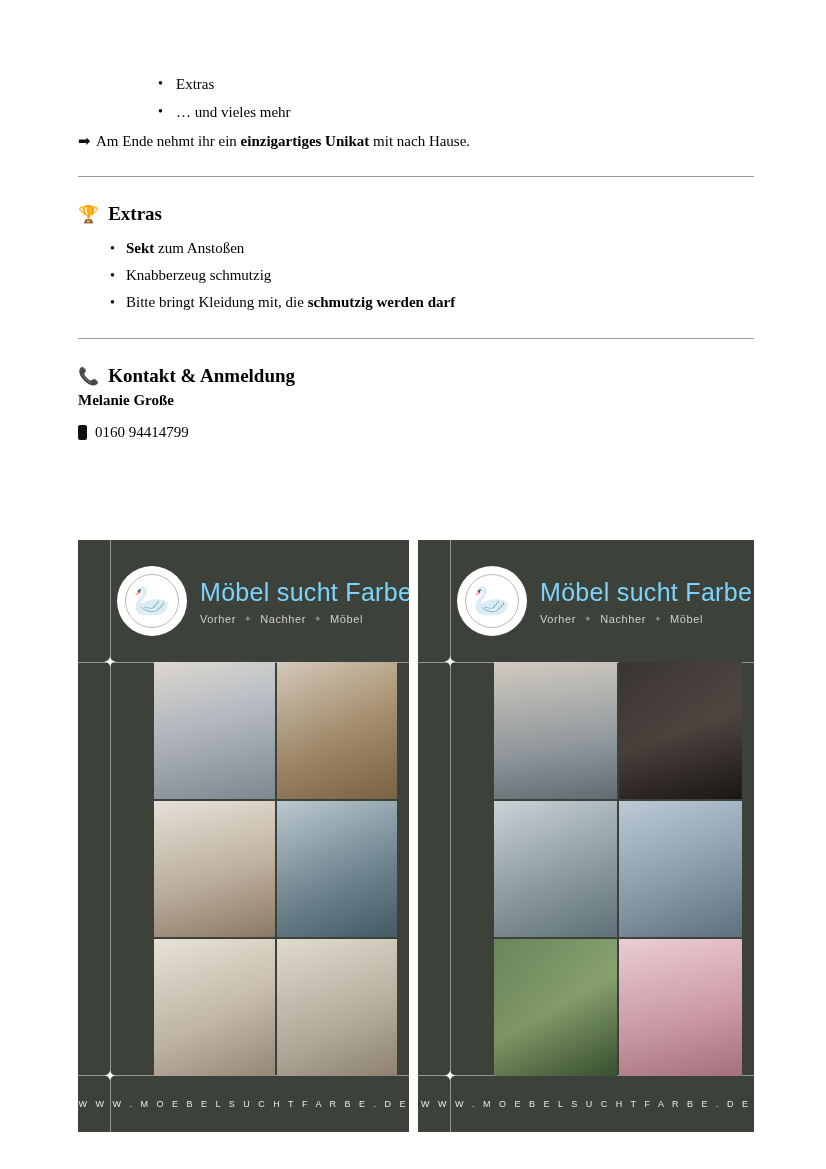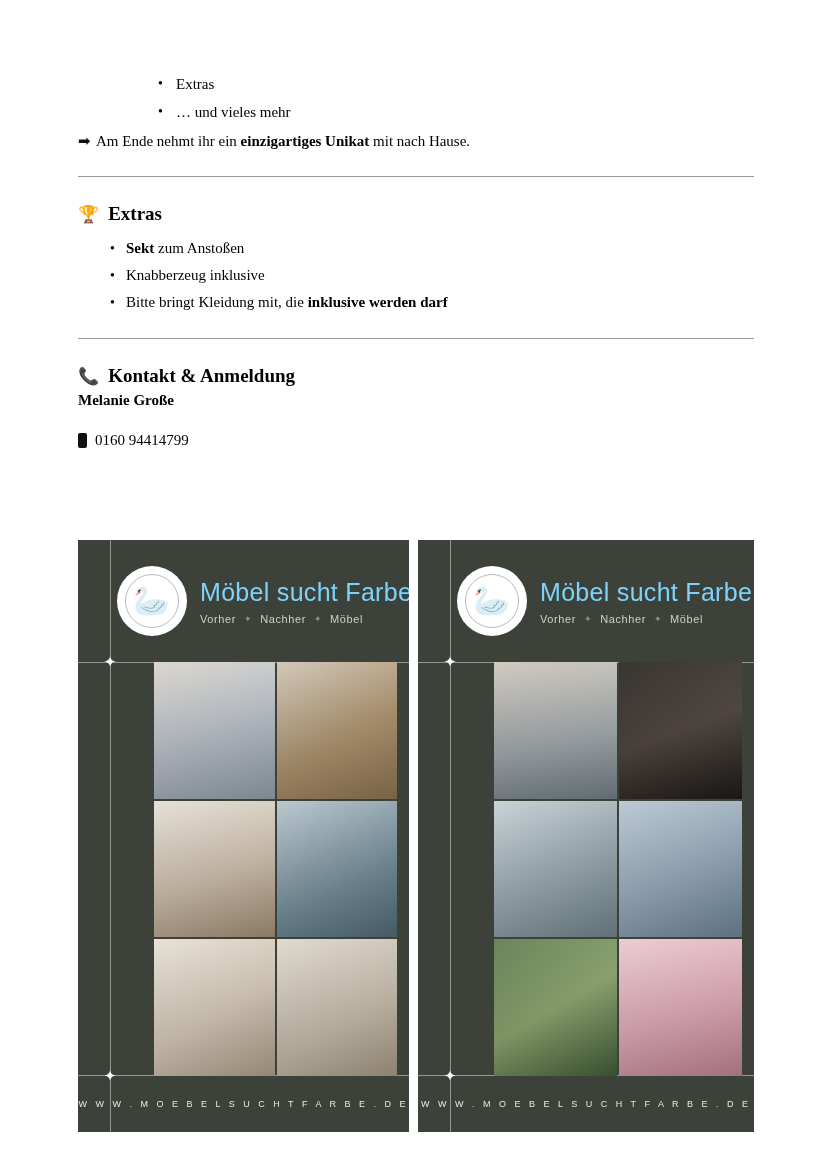--- a/index.html
+++ b/index.html
@@ -102,21 +102,21 @@
     font-size: 15px;
     font-weight: bold;
     margin-top: 5px;
   }
   .contact-row {
     display: flex;
     align-items: center;
     gap: 8px;
     font-size: 15px;
     line-height: 22px;
-    margin-top: 20px;
+    margin-top: 12px;
   }
   .phone-glyph {
     display: inline-block;
     width: 9px;
     height: 15px;
     background: #111;
     border-radius: 2px;
     position: relative;
     flex: 0 0 auto;
   }
@@ -318,25 +318,25 @@
       <span>Extras</span>
     </div>
 
     <ul class="bullets2">
       <li>
         <span class="dot">•</span>
         <b>Sekt</b><span> zum Anstoßen</span>
       </li>
       <li>
         <span class="dot">•</span>
-        <span>Knabberzeug inklusive</span>
+        <span>Knabberzeug schmutzig</span>
       </li>
       <li>
         <span class="dot">•</span>
-        <span>Bitte bringt Kleidung mit, die </span><b>inklusive werden darf</b>
+        <span>Bitte bringt Kleidung mit, die </span><b>schmutzig werden darf</b>
       </li>
     </ul>
 
     <hr class="rule">
 
     <div class="section-head">
       <span class="sec-icon">📞</span>
       <span>Kontakt &amp; Anmeldung</span>
     </div>
 

